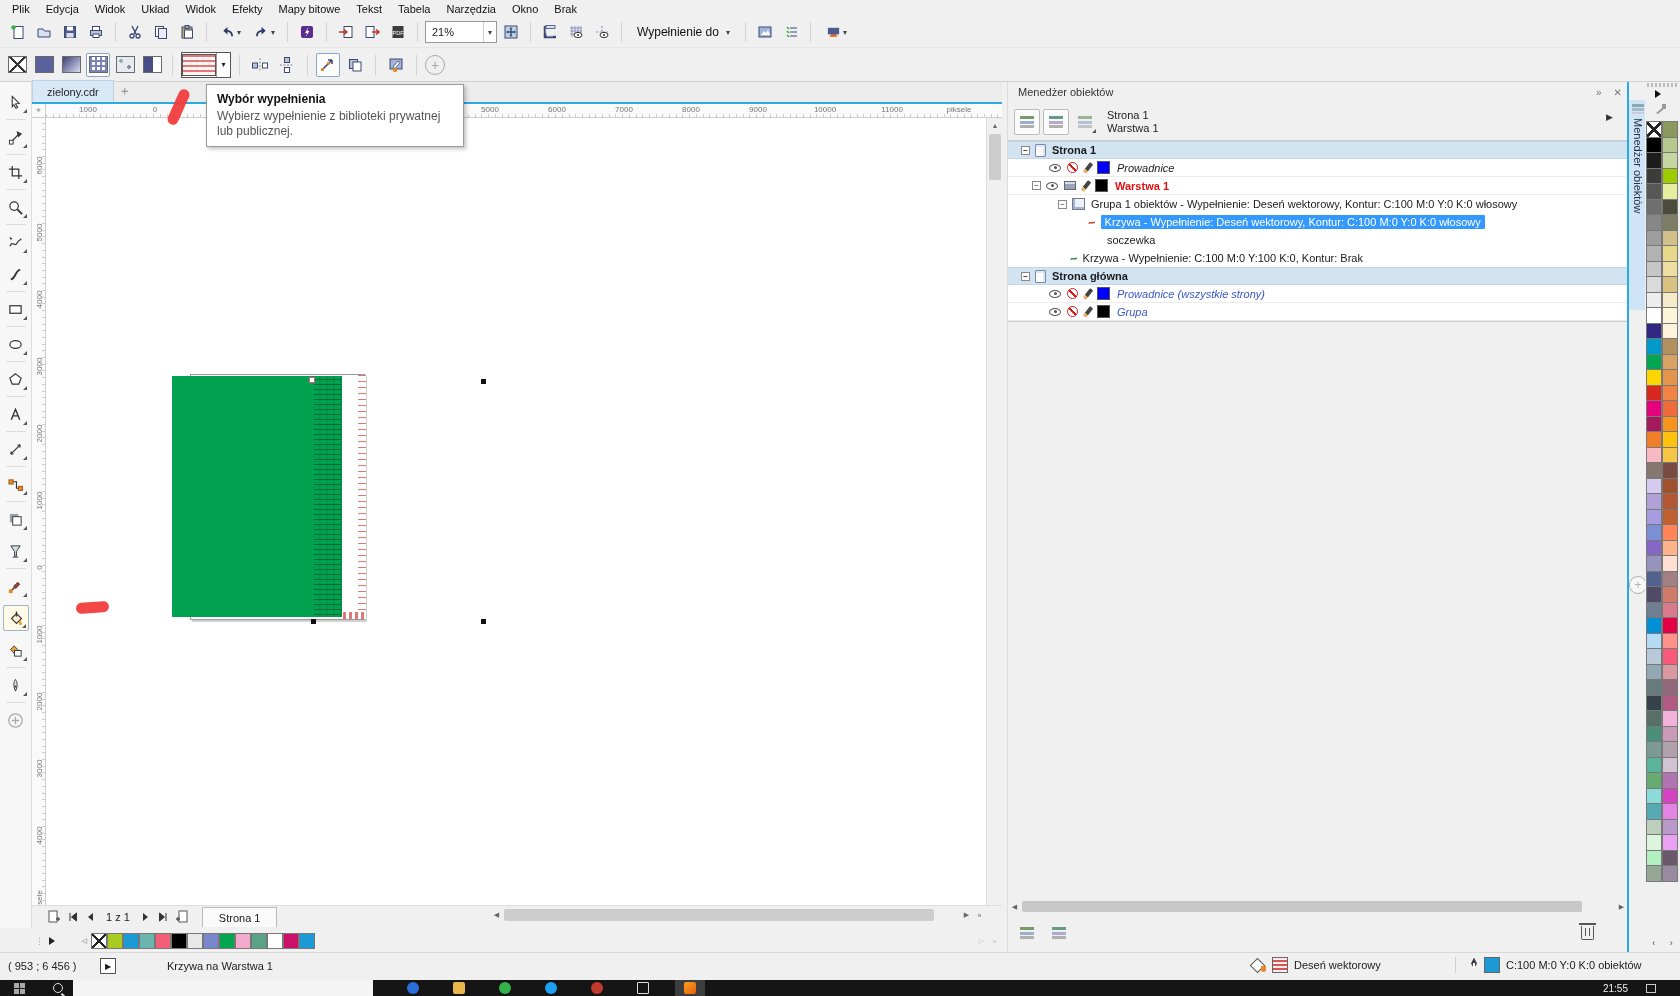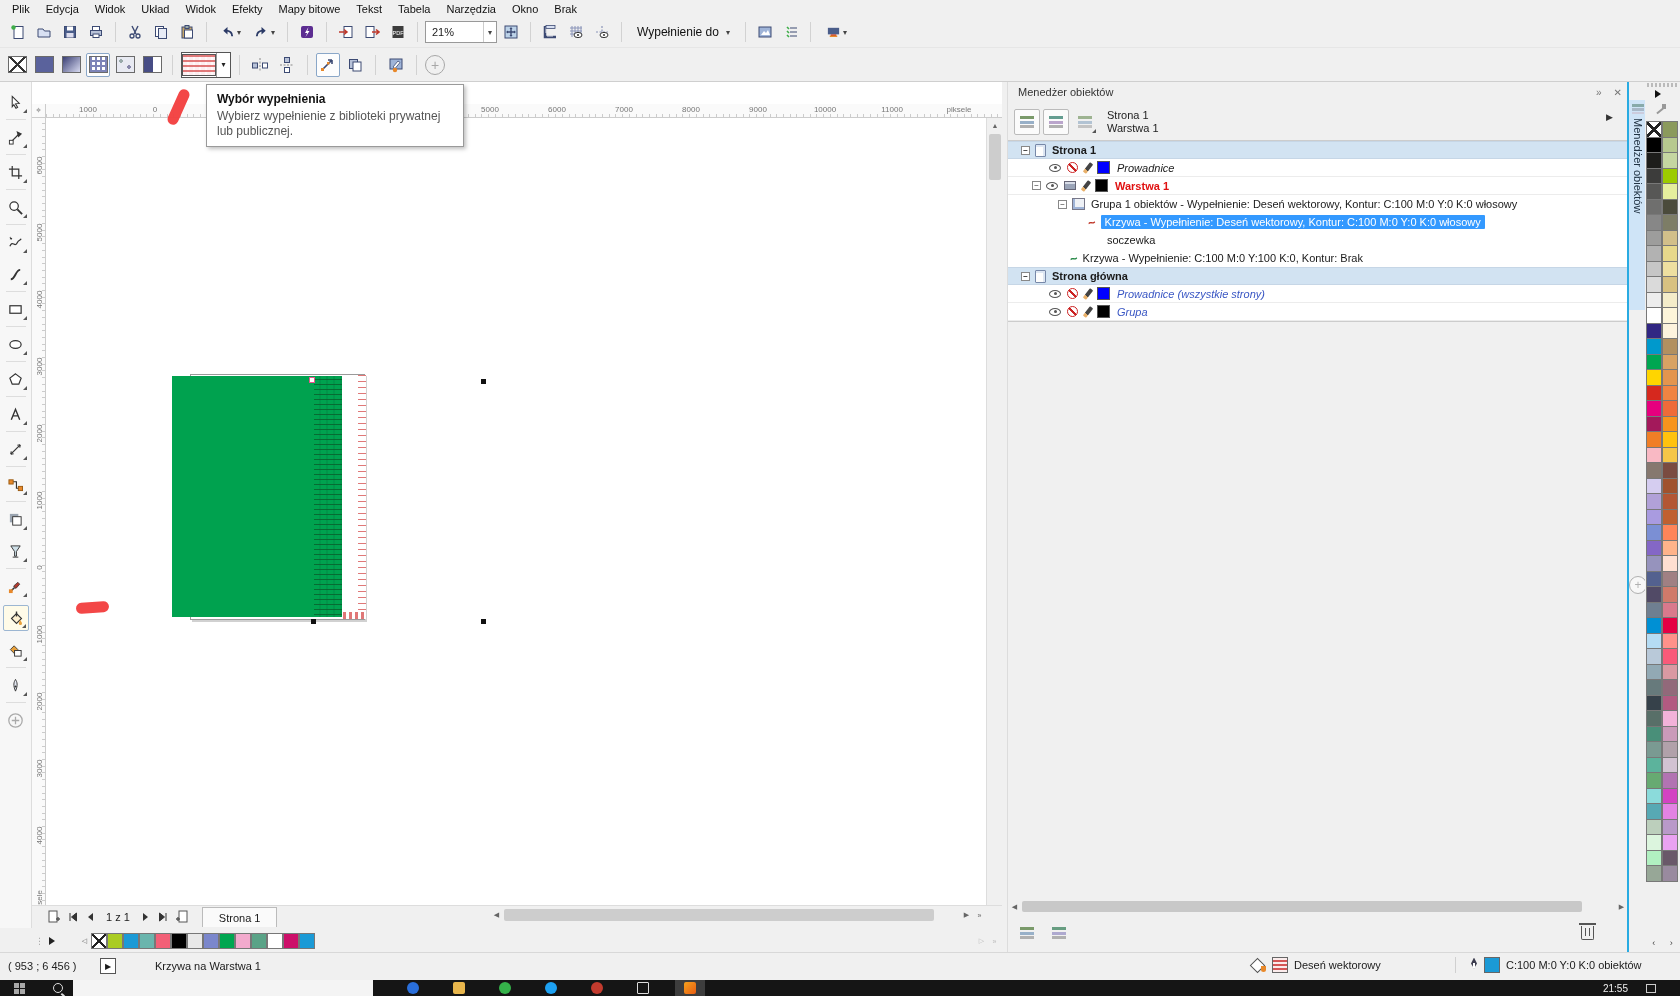--- a/index.html
+++ b/index.html
@@ -157,21 +157,21 @@
   .palcol .sw{width:16px;height:16.5px;border:1px solid #787878;margin-top:-1px;flex:none}
   .palarr{position:absolute;top:856px;width:35px;display:flex;justify-content:space-around;color:#444;font-size:9px}
   .sw.none{background:
      linear-gradient(45deg,transparent 43%,#222 43%,#222 57%,transparent 57%),
      linear-gradient(-45deg,transparent 43%,#222 43%,#222 57%,transparent 57%),#fff !important}
 
   
   .statusbar{left:0;top:952px;width:1680px;height:28px;background:var(--chrome);border-top:1px solid #d8d8d8;font-size:11px}
   .st-coords{position:absolute;left:8px;top:7px;color:#222}
   .st-play{position:absolute;left:100px;top:5px;width:16px;height:16px;border:1px solid #555;display:flex;align-items:center;justify-content:center;font-size:8px;background:#fff}
-  .st-obj{position:absolute;left:155px;top:7px}
+  .st-obj{position:absolute;left:167px;top:7px}
   .st-fill{position:absolute;left:1250px;top:4px;display:flex;align-items:center;gap:6px}
   .st-out{position:absolute;left:1455px;top:4px;display:flex;align-items:center;gap:6px;border-left:1px solid #d0d0d0;padding-left:14px}
   .stsw{width:16px;height:16px;border:1px solid #666}
   .stsw.pat{background:repeating-linear-gradient(0deg,transparent 0 2px,rgba(205,60,60,.85) 2px 4px),#fbecec}
   .bucketic{width:16px;height:14px;position:relative}
   .bucketic::before{content:"";position:absolute;left:2px;top:2px;width:9px;height:9px;border:1.5px solid #555;transform:rotate(45deg);background:#fff}
   .bucketic::after{content:"";position:absolute;right:0px;bottom:0px;width:5px;height:6px;background:#e8882a;border-radius:0 0 3px 3px}
   .penic{width:8px;height:15px;position:relative}
   .penic::before{content:"";position:absolute;left:1px;top:0;width:6px;height:11px;background:#3c3c4e;clip-path:polygon(50% 0,100% 55%,50% 100%,0 55%)}
   .penic::after{content:"";position:absolute;left:3.2px;top:5px;width:1.5px;height:5px;background:#fff}
@@ -573,20 +573,26 @@
     <div class="tlsep"></div>
     <div class="tool">
         <svg width="17" height="17" viewBox="0 0 16 16">
           <circle cx="8" cy="8" r="6.3" fill="none" stroke="#aaa" stroke-width="1.2"></circle>
           <path d="M8 4.5v7M4.5 8h7" stroke="#aaa" stroke-width="1.2"></path>
         </svg>
       </div>
   </div>
 
   <div class="abs docarea">
+    <div class="tabbar">
+      <div class="doctab">
+          <span>zielony.cdr</span>
+        </div>
+      <div class="tabplus">＋</div>
+    </div>
     <div class="rcorner">⌖</div>
     <div class="hruler" style="padding-left:8.5px">
         <span>1000</span>
         <span>0</span>
         <span>1000</span>
         <span>2000</span>
         <span>3000</span>
         <span>4000</span>
         <span>5000</span>
         <span>6000</span>

